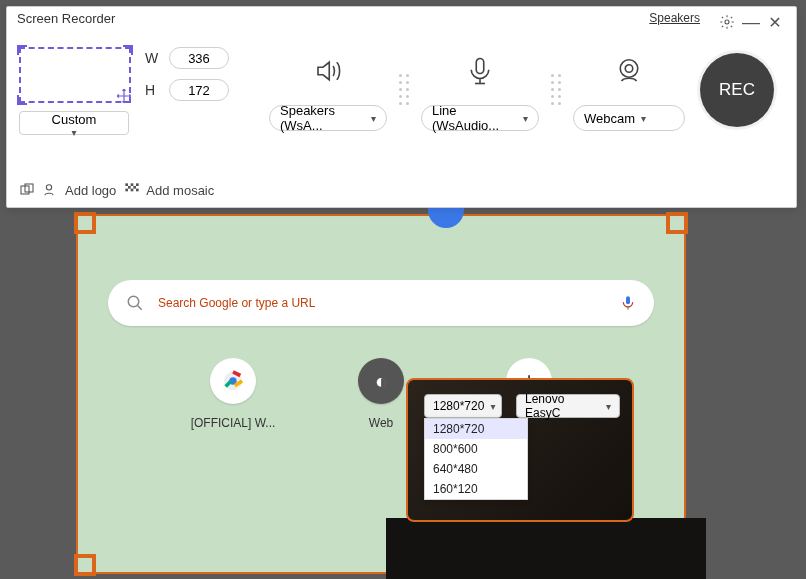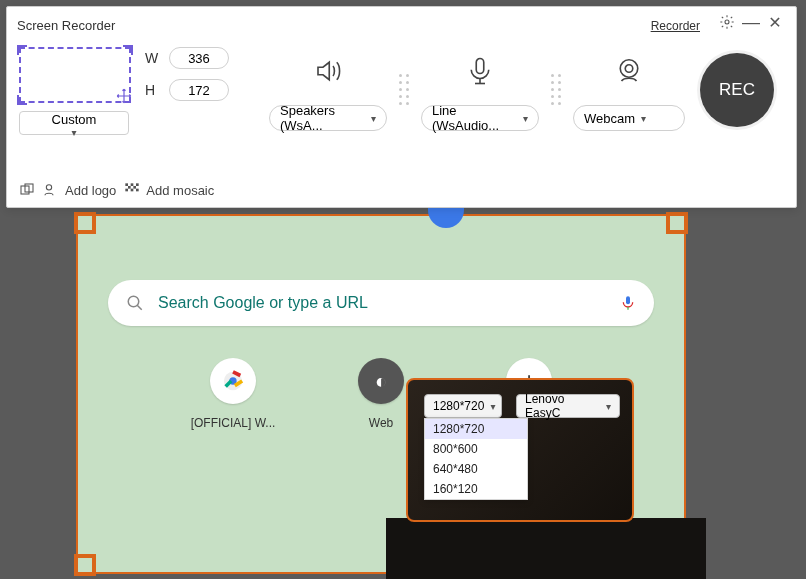--- a/index.html
+++ b/index.html
@@ -1,20 +1,20 @@
 <!DOCTYPE html>
 <html><head>
 <meta charset="utf-8">
 <style>
   * { box-sizing: border-box; margin: 0; padding: 0; font-family: -apple-system, BlinkMacSystemFont, 'Segoe UI', Arial, sans-serif; }
   body { width: 806px; height: 579px; background: #5a5a5a; position: relative; overflow: hidden; }
   
   
   .app-panel { position: absolute; left: 6px; top: 6px; width: 791px; height: 202px; background: #fff; border: 1px solid #ccc; border-radius: 2px; box-shadow: 0 2px 8px rgba(0,0,0,.12); }
-  .title-bar { display: flex; align-items: flex-end; padding: 4px 10px; height: 30px; }
+  .title-bar { display: flex; align-items: flex-start; padding: 4px 10px; height: 30px; }
   .title-bar .title { font-size: 13px; color: #333; }
   .title-bar .spacer { flex: 1; }
   .title-bar .feedback { font-size: 12px; color: #333; text-decoration: underline; margin-right: 14px; cursor: pointer; }
   .title-bar .win-icon { width: 22px; height: 22px; display: flex; align-items: center; justify-content: center; color: #555; cursor: pointer; margin-left: 2px; font-size: 14px; }
   
   .body-row { display: flex; align-items: flex-start; padding: 10px 12px 0; gap: 10px; }
   
   .region-block { display: flex; gap: 14px; }
   .region-preview { width: 112px; height: 56px; border: 2px dashed #6f5bd9; position: relative; }
   .region-preview .corner { position: absolute; width: 10px; height: 10px; border: 2px solid #6f5bd9; }
@@ -55,21 +55,21 @@
   .cr-tl { top: -2px; left: -2px; border-right: none; border-bottom: none; }
   .cr-tr { top: -2px; right: -2px; border-left: none; border-bottom: none; }
   .cr-bl { bottom: -2px; left: -2px; border-right: none; border-top: none; }
   .cr-br { bottom: -2px; right: -2px; border-left: none; border-top: none; }
   .capture-region::before { content: ""; position: absolute; inset: 0; border: 2px solid #d9661a; pointer-events: none; }
   
   .g-bubble { position: absolute; left: 352px; top: -8px; width: 36px; height: 22px; background: #3b78e7; border-bottom-left-radius: 20px; border-bottom-right-radius: 20px; }
   
   .search-bar { position: absolute; left: 32px; top: 66px; right: 32px; height: 46px; background: #fff; border-radius: 23px; display: flex; align-items: center; padding: 0 18px; box-shadow: 0 1px 2px rgba(0,0,0,.12); }
   .search-bar .sicon { color: #888; margin-right: 14px; }
-  .search-bar .placeholder { color: #0f766e; font-size: 16px; flex: 1; }
+  .search-bar .placeholder { color: #c2410c; font-size: 12px; flex: 1; }
   
   .tiles { position: absolute; top: 144px; left: 0; right: 0; display: flex; justify-content: center; gap: 62px; }
   .tile { display: flex; flex-direction: column; align-items: center; gap: 12px; width: 86px; }
   .tile .circle { width: 46px; height: 46px; border-radius: 50%; background: #fff; display: flex; align-items: center; justify-content: center; box-shadow: 0 1px 2px rgba(0,0,0,.15); }
   .tile .circle.dark { background: #555; color: #fff; font-size: 20px; }
   .tile .tlabel { font-size: 12px; color: #333; white-space: nowrap; overflow: hidden; text-overflow: ellipsis; width: 100%; text-align: center; }
   
   
   .webcam-panel { position: absolute; left: 406px; top: 378px; width: 228px; height: 144px; border: 2px solid #d9661a; border-radius: 8px; background: linear-gradient(135deg, #2b231c 0%, #14100c 100%); }
   .wc-controls { position: absolute; top: 14px; left: 16px; display: flex; gap: 14px; }
@@ -151,21 +151,21 @@
     <div class="opt">800*600</div>
     <div class="opt">640*480</div>
     <div class="opt">160*120</div>
   </div>
 </div>
 
 <div class="app-panel">
   <div class="title-bar">
     <span class="title">Screen Recorder</span>
     <span class="spacer"></span>
-    <span class="feedback">Recorder</span>
+    <span class="feedback">Speakers</span>
     <span class="win-icon">
       <svg width="16" height="16" viewBox="0 0 24 24" fill="none" stroke="#555" stroke-width="1.6">
           <circle cx="12" cy="12" r="3"></circle>
           <path d="M12 2v3M12 19v3M4.2 4.2l2.1 2.1M17.7 17.7l2.1 2.1M2 12h3M19 12h3M4.2 19.8l2.1-2.1M17.7 6.3l2.1-2.1"></path>
         </svg>
     </span>
     <span class="win-icon" style="font-size:18px;">—</span>
     <span class="win-icon" style="font-size:16px;">✕</span>
   </div>
 

